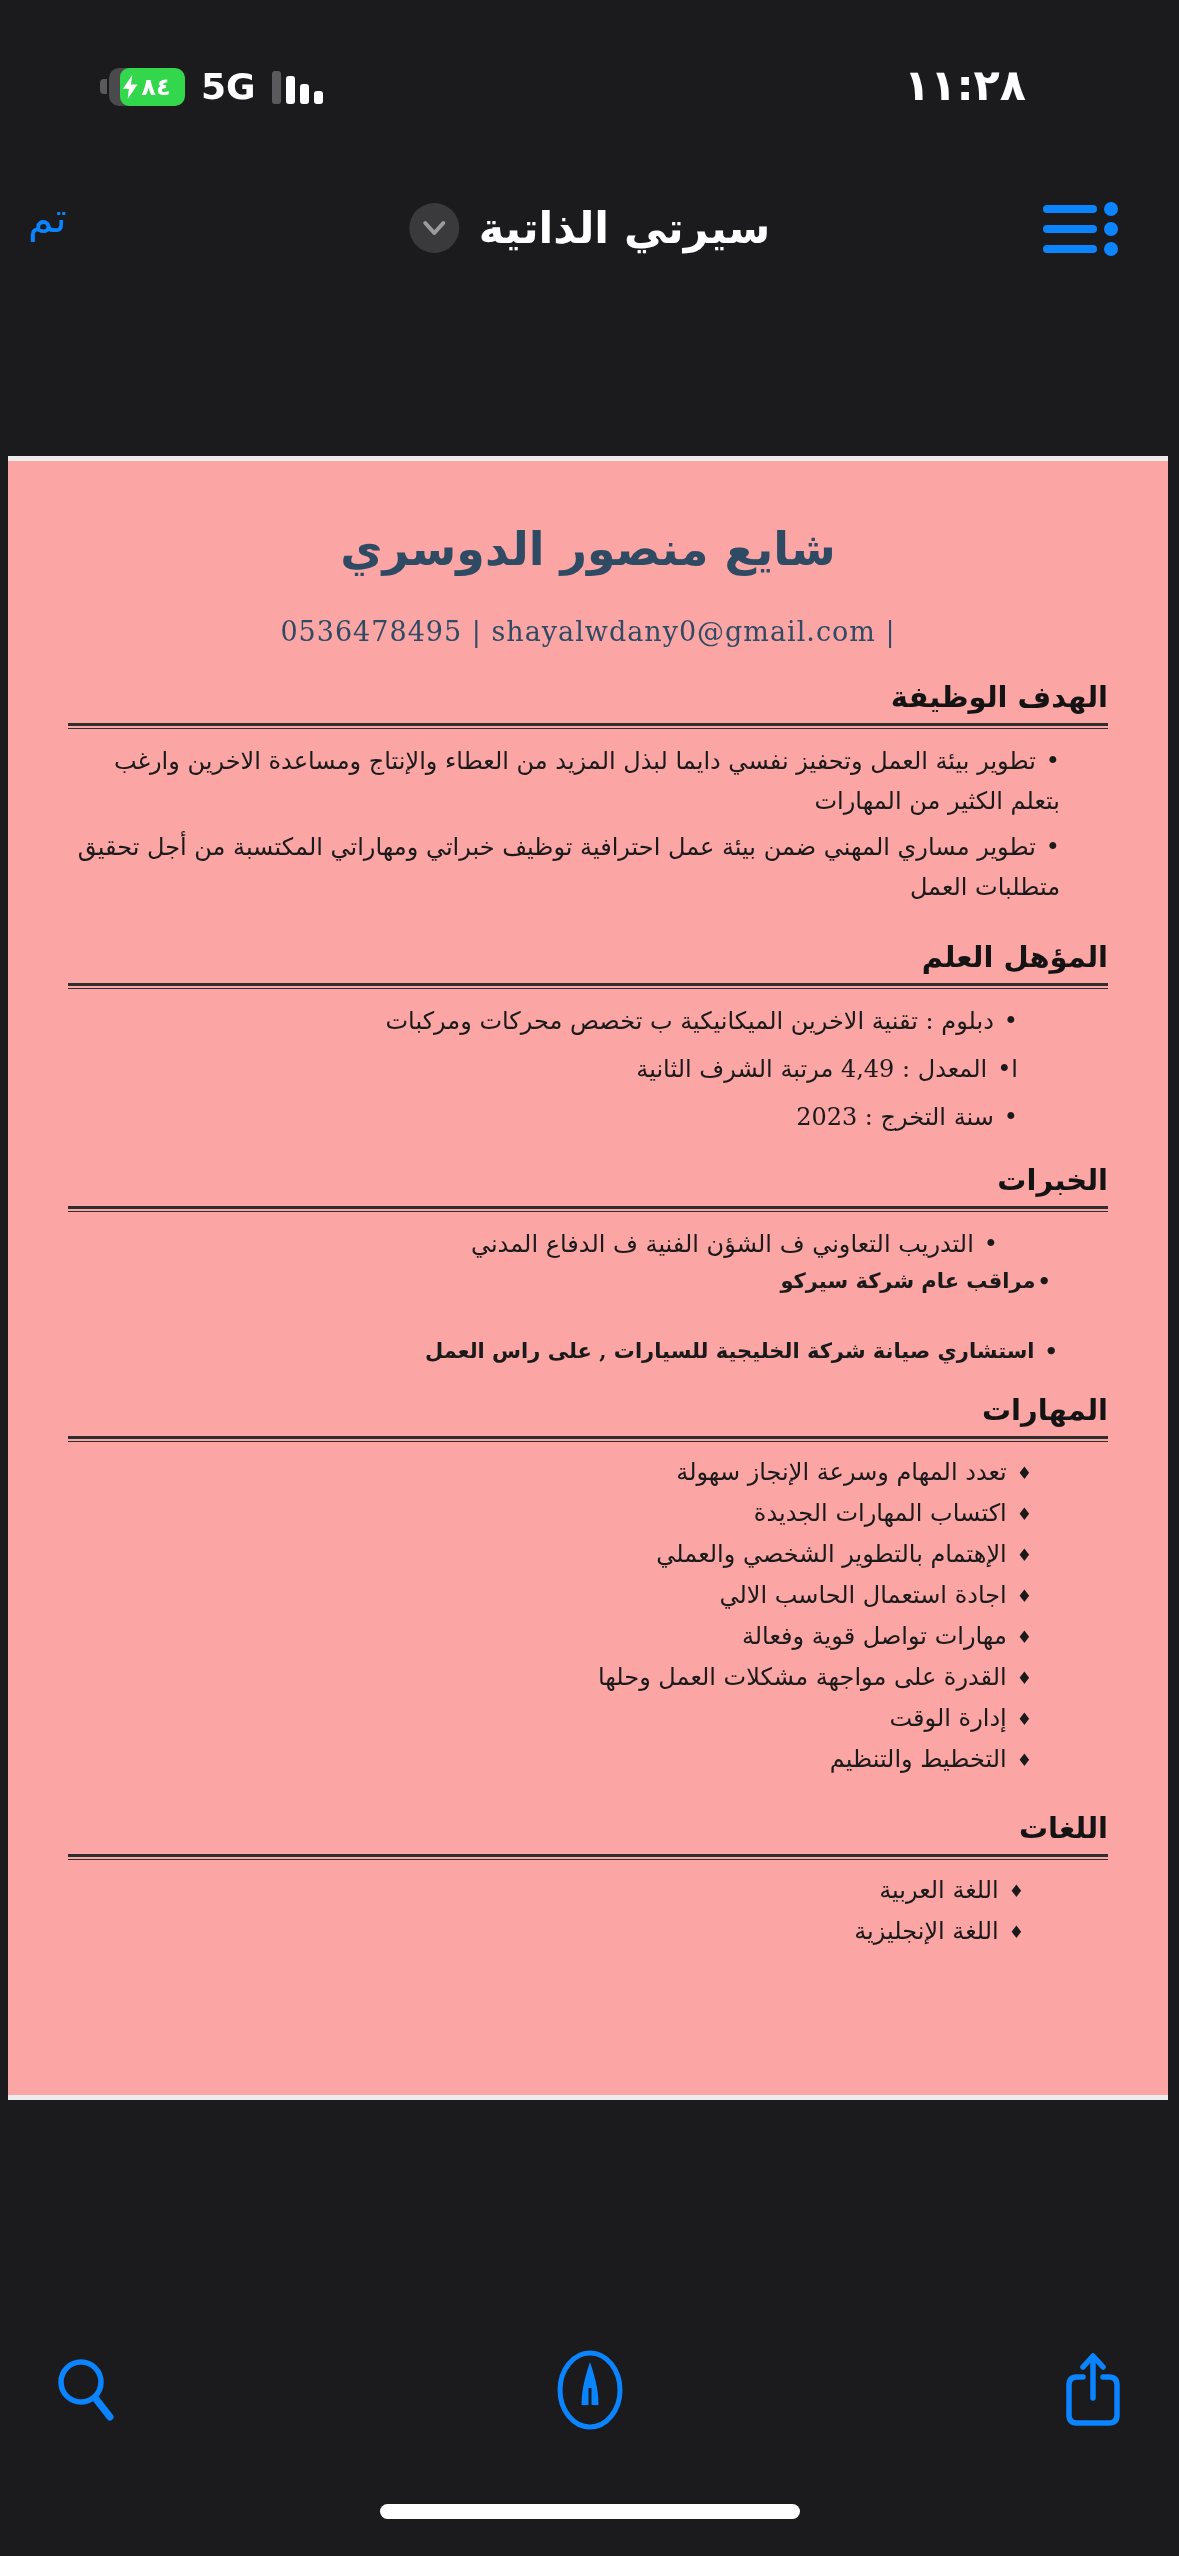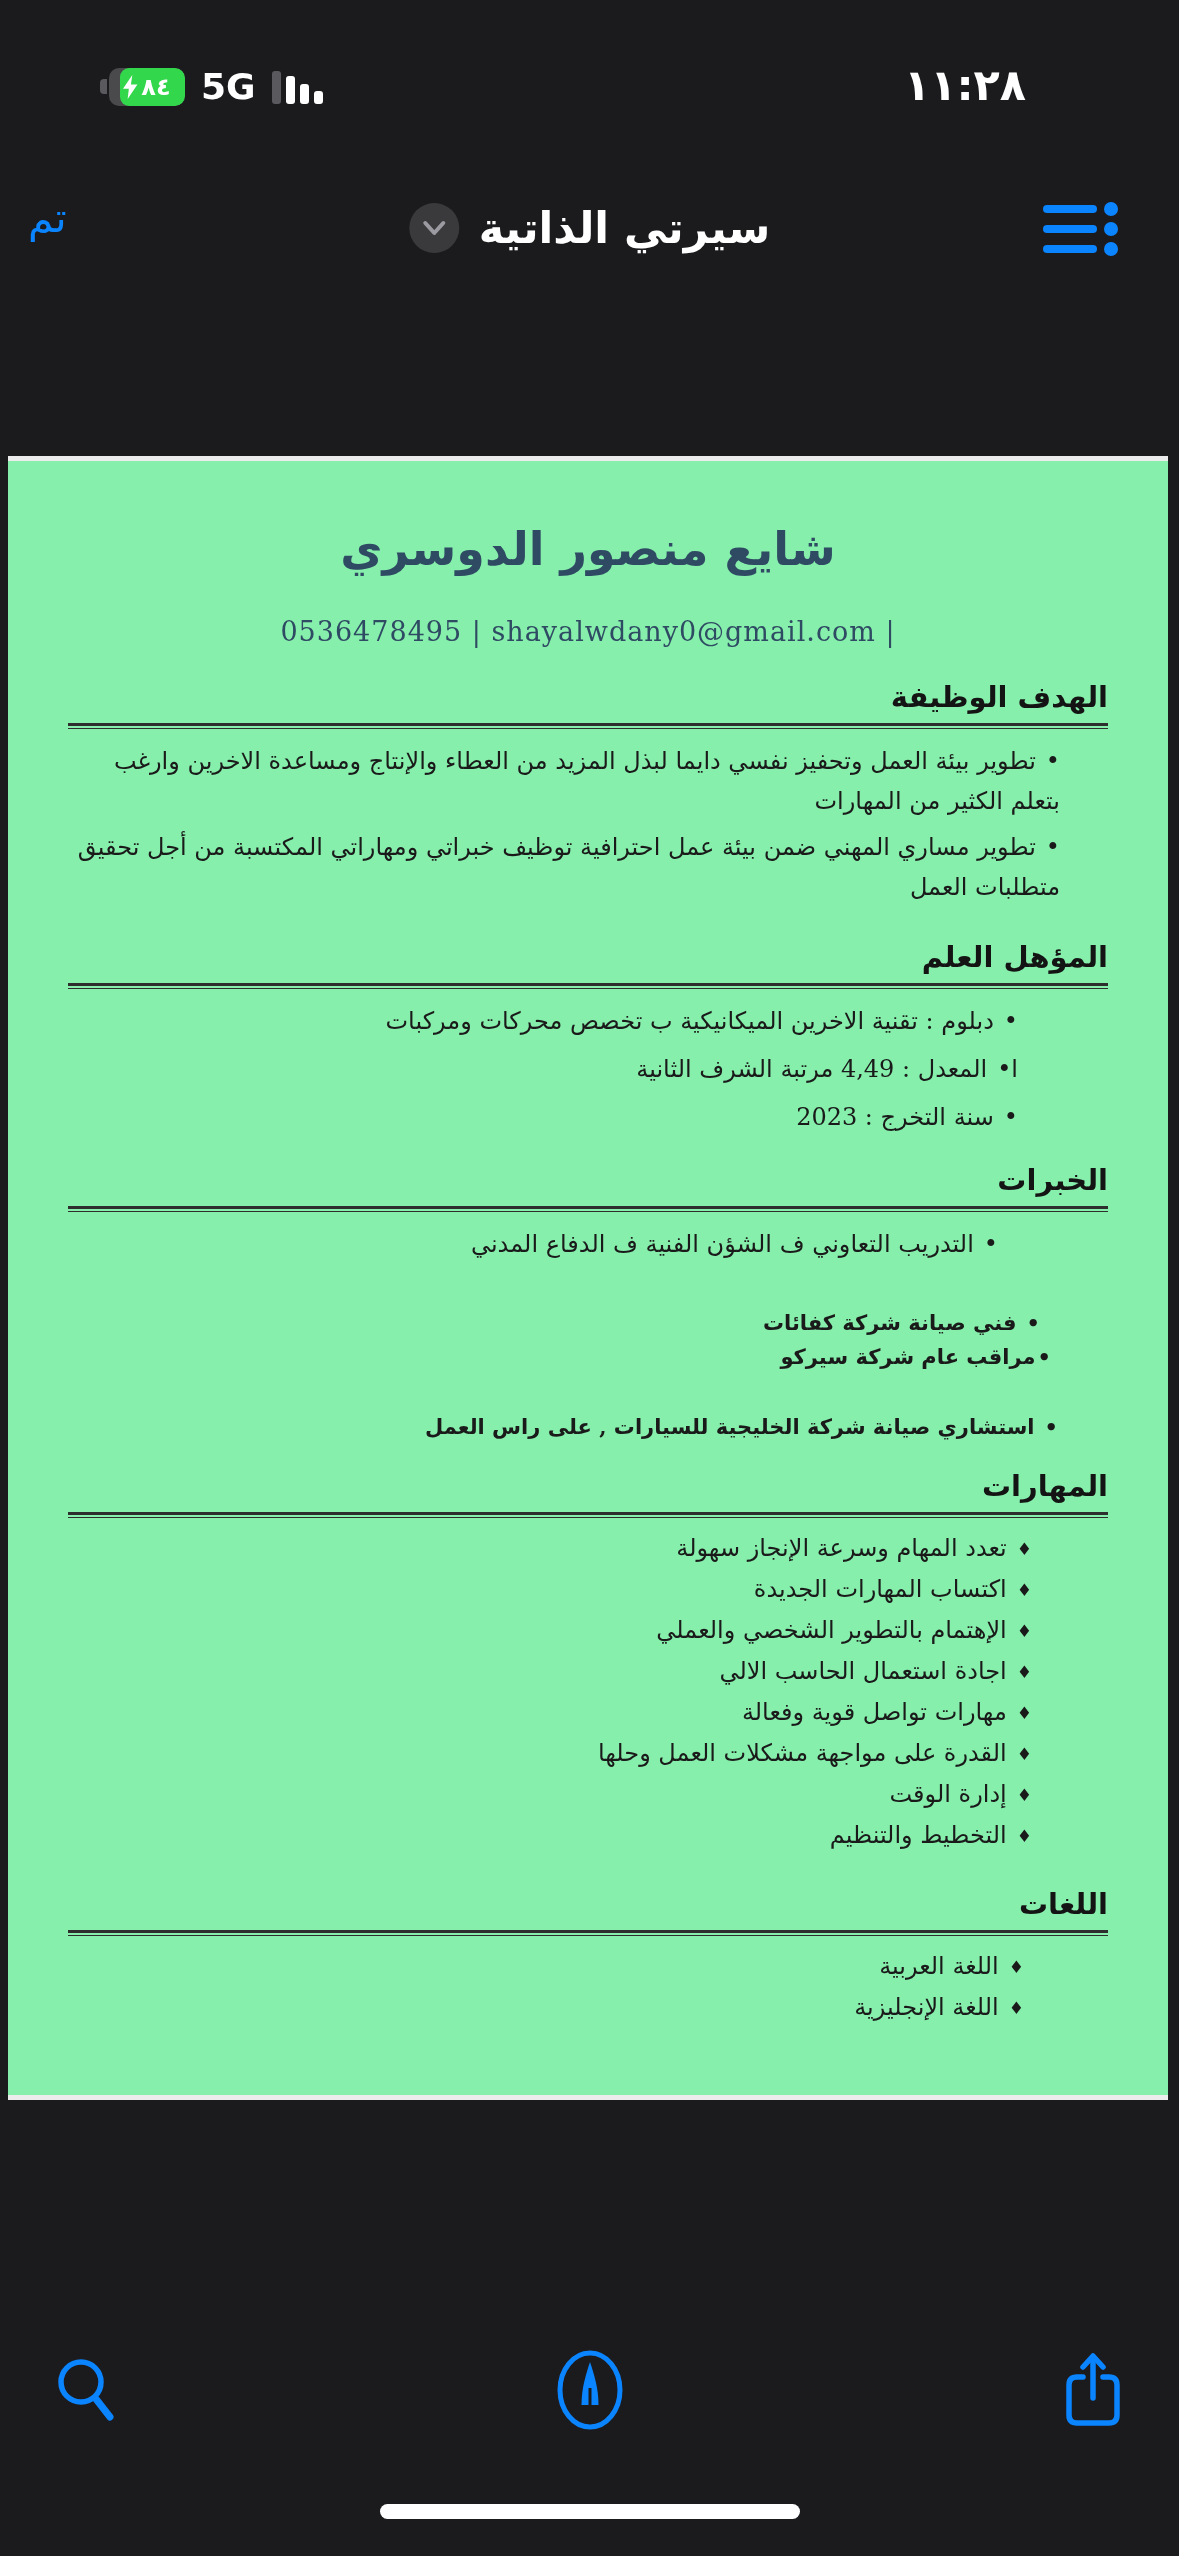--- a/index.html
+++ b/index.html
@@ -25,21 +25,21 @@
   
   .nav-bar{position:absolute;top:186px;left:0;width:1179px;height:84px;}
   .done-btn{position:absolute;left:28px;top:8px;background:none;border:none;color:#0a84ff;font-size:41px;font-family:"DejaVu Sans",sans-serif;padding:0;cursor:pointer;}
   .title-group{position:absolute;left:50%;top:0;transform:translateX(-50%);display:flex;align-items:center;gap:20px;height:84px;}
   .chevron-circle{width:50px;height:50px;border-radius:50%;background:#3a3a3d;display:flex;align-items:center;justify-content:center;flex:0 0 auto;}
   .nav-title{color:#fff;font-size:43px;font-weight:bold;white-space:nowrap;}
   .menu-btn{position:absolute;right:56px;top:14px;background:none;border:none;padding:0;cursor:pointer;}
   
   .page{
     position:absolute;left:8px;top:456px;width:1160px;height:1644px;
-    background:#86efac;box-sizing:border-box;
+    background:#fca5a5;box-sizing:border-box;
     border-top:5px solid #ececec;border-bottom:5px solid #ececec;
     padding:52px 60px 0 60px;
     direction:rtl;
     font-family:"DejaVu Serif","DejaVu Sans",sans-serif;
     color:#1a1a1a;
   }
   .doc-name{margin:0;text-align:center;font-size:46px;font-weight:bold;color:#2f4a63;line-height:72px;}
   .doc-contact{direction:ltr;text-align:center;margin-top:30px;font-size:27px;line-height:34px;color:#2f4a63;letter-spacing:1px;}
   .sec-title{margin:0;font-size:29px;font-weight:bold;color:#141414;line-height:40px;text-align:right;}
   .sec-rule{border:none;margin:6px 0 0 0;height:2px;border-top:3px solid #2e2e2e;border-bottom:1px solid #2e2e2e;background:none;}
@@ -150,21 +150,20 @@
       <li><span class="mk">ا•</span><span>المعدل : 4,49 مرتبة الشرف الثانية</span></li>
       <li><span class="mk">•</span><span>سنة التخرج : 2023</span></li>
     </ul>
   </section>
 
   <section class="sec3">
     <h2 class="sec-title">الخبرات</h2>
     <hr class="sec-rule">
     <ul class="items">
       <li><span class="mk">•</span><span>التدريب التعاوني ف الشؤن الفنية ف الدفاع المدني</span></li>
-      <li class="small exp3"><span class="mk">•</span><span>فني صيانة شركة كفائات</span></li>
       <li class="small exp4"><span class="mk">•</span><span>مراقب عام شركة سيركو</span></li>
       <li class="small exp5"><span class="mk">•</span><span>استشاري صيانة شركة الخليجية للسيارات , على راس العمل</span></li>
     </ul>
   </section>
 
   <section class="sec4">
     <h2 class="sec-title">المهارات</h2>
     <hr class="sec-rule">
     <ul class="items">
       <li><span class="mk">♦</span><span>تعدد المهام وسرعة الإنجاز سهولة</span></li>

